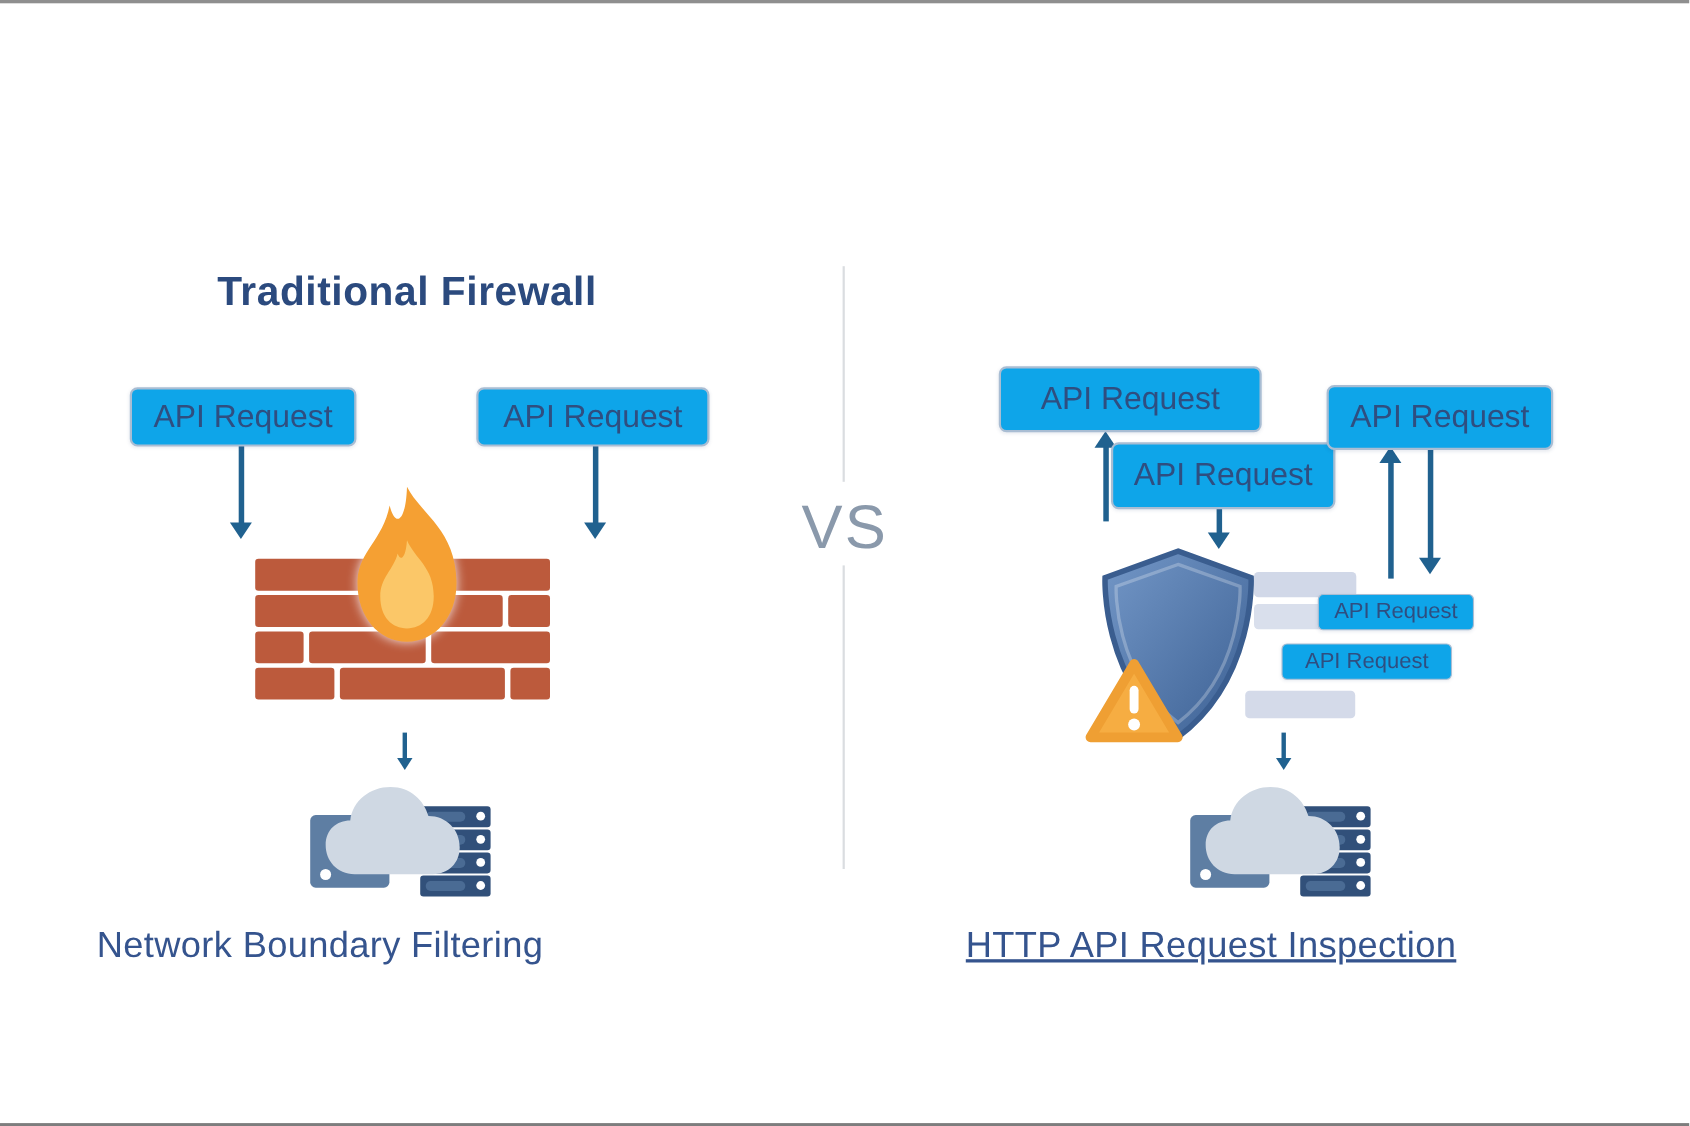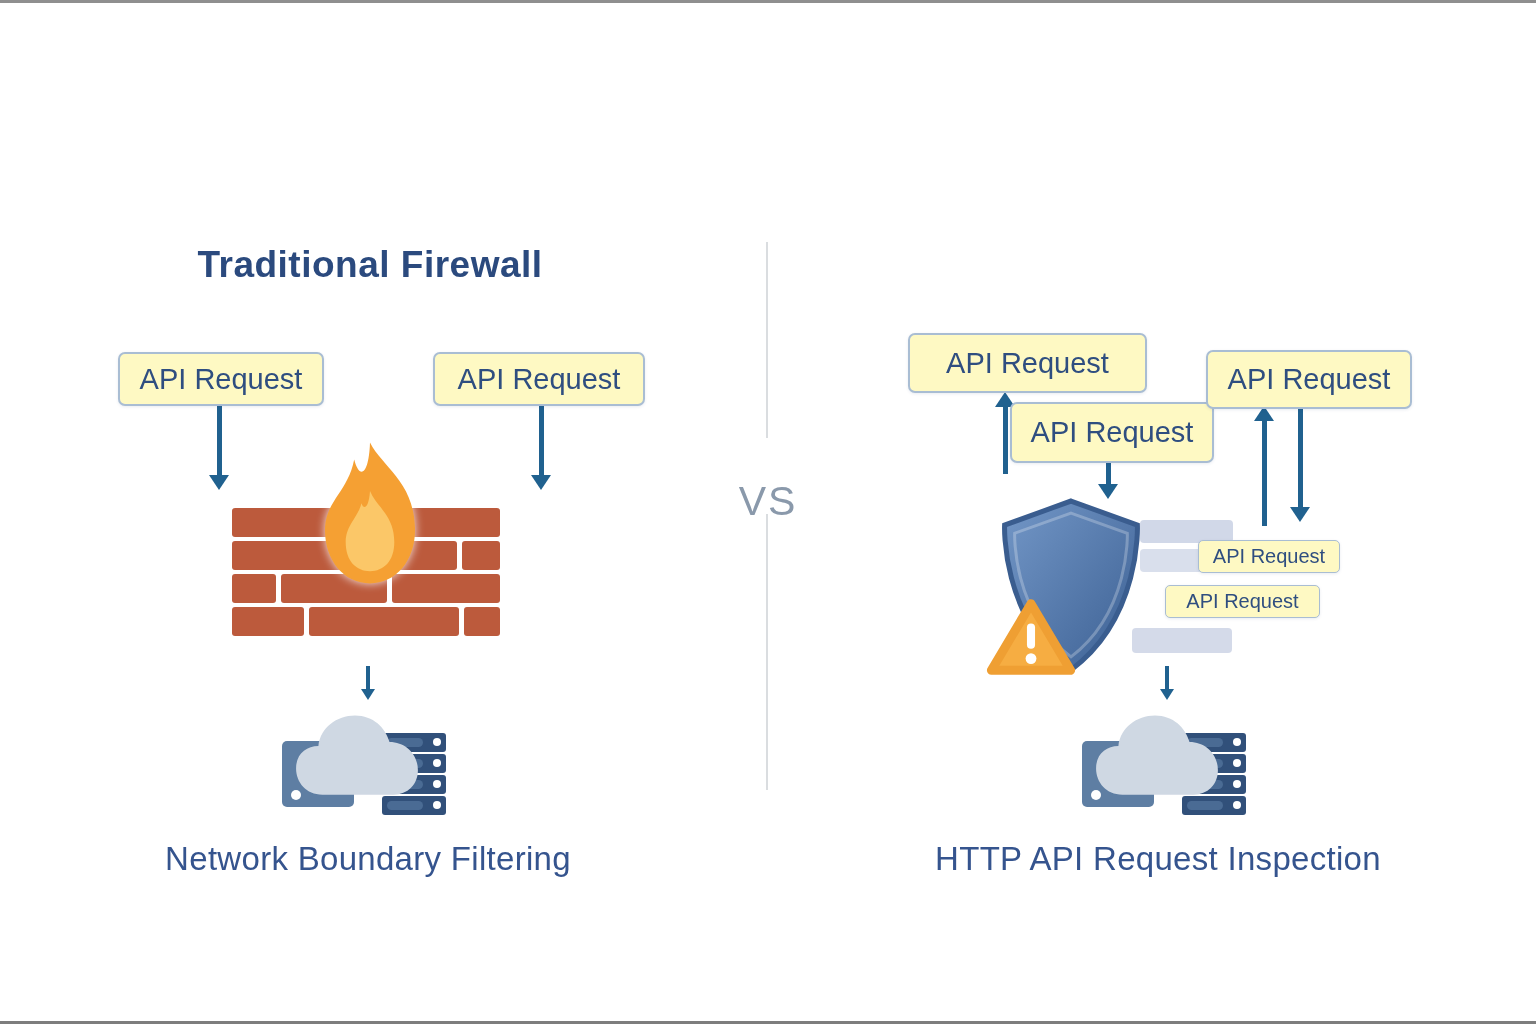--- a/index.html
+++ b/index.html
@@ -17,21 +17,21 @@
   }
   .col-heading{
     position:absolute;top:244px;text-align:center;font-size:37px;font-weight:700;
     color:var(--navy_text,#2b4a7e);letter-spacing:.5px;
   }
   .col-heading.left{left:120px;width:500px;}
   .col-heading.right{left:1010px;width:350px;}
 
   .req-box{
     position:absolute;display:flex;align-items:center;justify-content:center;
-    background:#fef9c3;border:2px solid var(--box_border,#a9bdd3);border-radius:7px;
+    background:#0ea5e9;border:2px solid var(--box_border,#a9bdd3);border-radius:7px;
     color:var(--box_text,#2f4e80);font-size:29px;font-weight:500;
     box-shadow:0 1px 3px rgba(40,70,120,.10);z-index:6;
   }
   .req-box.small{font-size:20px;border-width:1.5px;border-radius:5px;z-index:7;}
 
   
   .arrow{position:absolute;width:20px;}
   .arrow::before{content:"";position:absolute;left:50%;margin-left:-2.5px;width:5px;background:var(--arrow_blue,#20618f);}
   .arrow::after{content:"";position:absolute;left:50%;width:0;height:0;}
   .arrow.down::before{top:0;bottom:12px;}
@@ -47,45 +47,45 @@
   .wall{position:absolute;left:232px;top:508px;width:268px;height:128px;display:flex;flex-direction:column;gap:4.5px;z-index:2;}
   .wall .row{display:flex;gap:5px;flex:1;}
   .wall .brick{background:var(--brick,#bc5a3c);border-radius:3px;height:100%;}
   .flame-wrap{position:absolute;left:306px;top:440px;width:128px;height:158px;z-index:3;filter:drop-shadow(0 0 5px rgba(255,255,255,.85));}
 
   
   .divider{position:absolute;left:766px;width:2px;background:var(--divider_gray,#dadde0);}
   .divider.seg1{top:242px;height:196px;}
   .divider.seg2{top:514px;height:276px;}
   .vs-label{position:absolute;left:712px;top:446px;width:112px;text-align:center;
-    font-size:41px;font-weight:500;color:var(--vs_gray,#8a99ab);letter-spacing:2px;margin-top:32px;}
+    font-size:56px;font-weight:500;color:var(--vs_gray,#8a99ab);letter-spacing:2px;}
 
   
   .shield-wrap{position:absolute;left:990px;top:497px;width:162px;height:177px;z-index:5;}
   .shield-label{position:absolute;left:990px;top:540px;width:162px;text-align:center;
     font-size:46px;font-weight:700;color:#ffffff;letter-spacing:2px;z-index:6;}
   .triangle-wrap{position:absolute;left:986px;top:596px;width:90px;height:82px;z-index:7;}
 
   
   .queue-bar{position:absolute;background:var(--queue_bar,#ccd4e5);border-radius:4px;z-index:1;}
 
   
   .cloudserver{position:absolute;width:182px;height:112px;}
   .cloudserver .panel{position:absolute;left:4px;top:38px;width:72px;height:66px;background:var(--server_panel,#5e7ea3);border-radius:5px;}
   .cloudserver .panel .dot{position:absolute;left:9px;bottom:7px;width:10px;height:10px;border-radius:50%;background:#fff;}
   .cloudserver .stack{position:absolute;left:104px;top:30px;width:64px;height:82px;display:flex;flex-direction:column;gap:2.5px;}
   .cloudserver .blade{position:relative;flex:1;background:var(--server_navy,#31507a);border-radius:3px;}
   .cloudserver .blade::before{content:"";position:absolute;left:5px;top:4.5px;width:36px;height:9px;border-radius:4.5px;background:var(--server_mid,#4a6b94);}
   .cloudserver .blade::after{content:"";position:absolute;right:5px;top:5px;width:8px;height:8px;border-radius:50%;background:#ffffff;}
   .cloudserver .cloud{position:absolute;left:14px;top:0;width:132px;height:94px;z-index:2;}
 
-  .caption{position:absolute;top:840px;width:560px;text-align:center;
+  .caption{position:absolute;top:840px;width:560px;text-align:left;
     font-size:33px;font-weight:500;color:var(--caption_text,#35548e);letter-spacing:.3px;}
   .caption.left{left:88px;}
-  .caption.right{left:878px;}
+  .caption.right{left:878px;text-decoration:underline;}
 </style>
 </head>
 <body>
 
 <div class="canvas">
 
   <div class="edge top"></div>
   <div class="edge bottom"></div>
 
 

